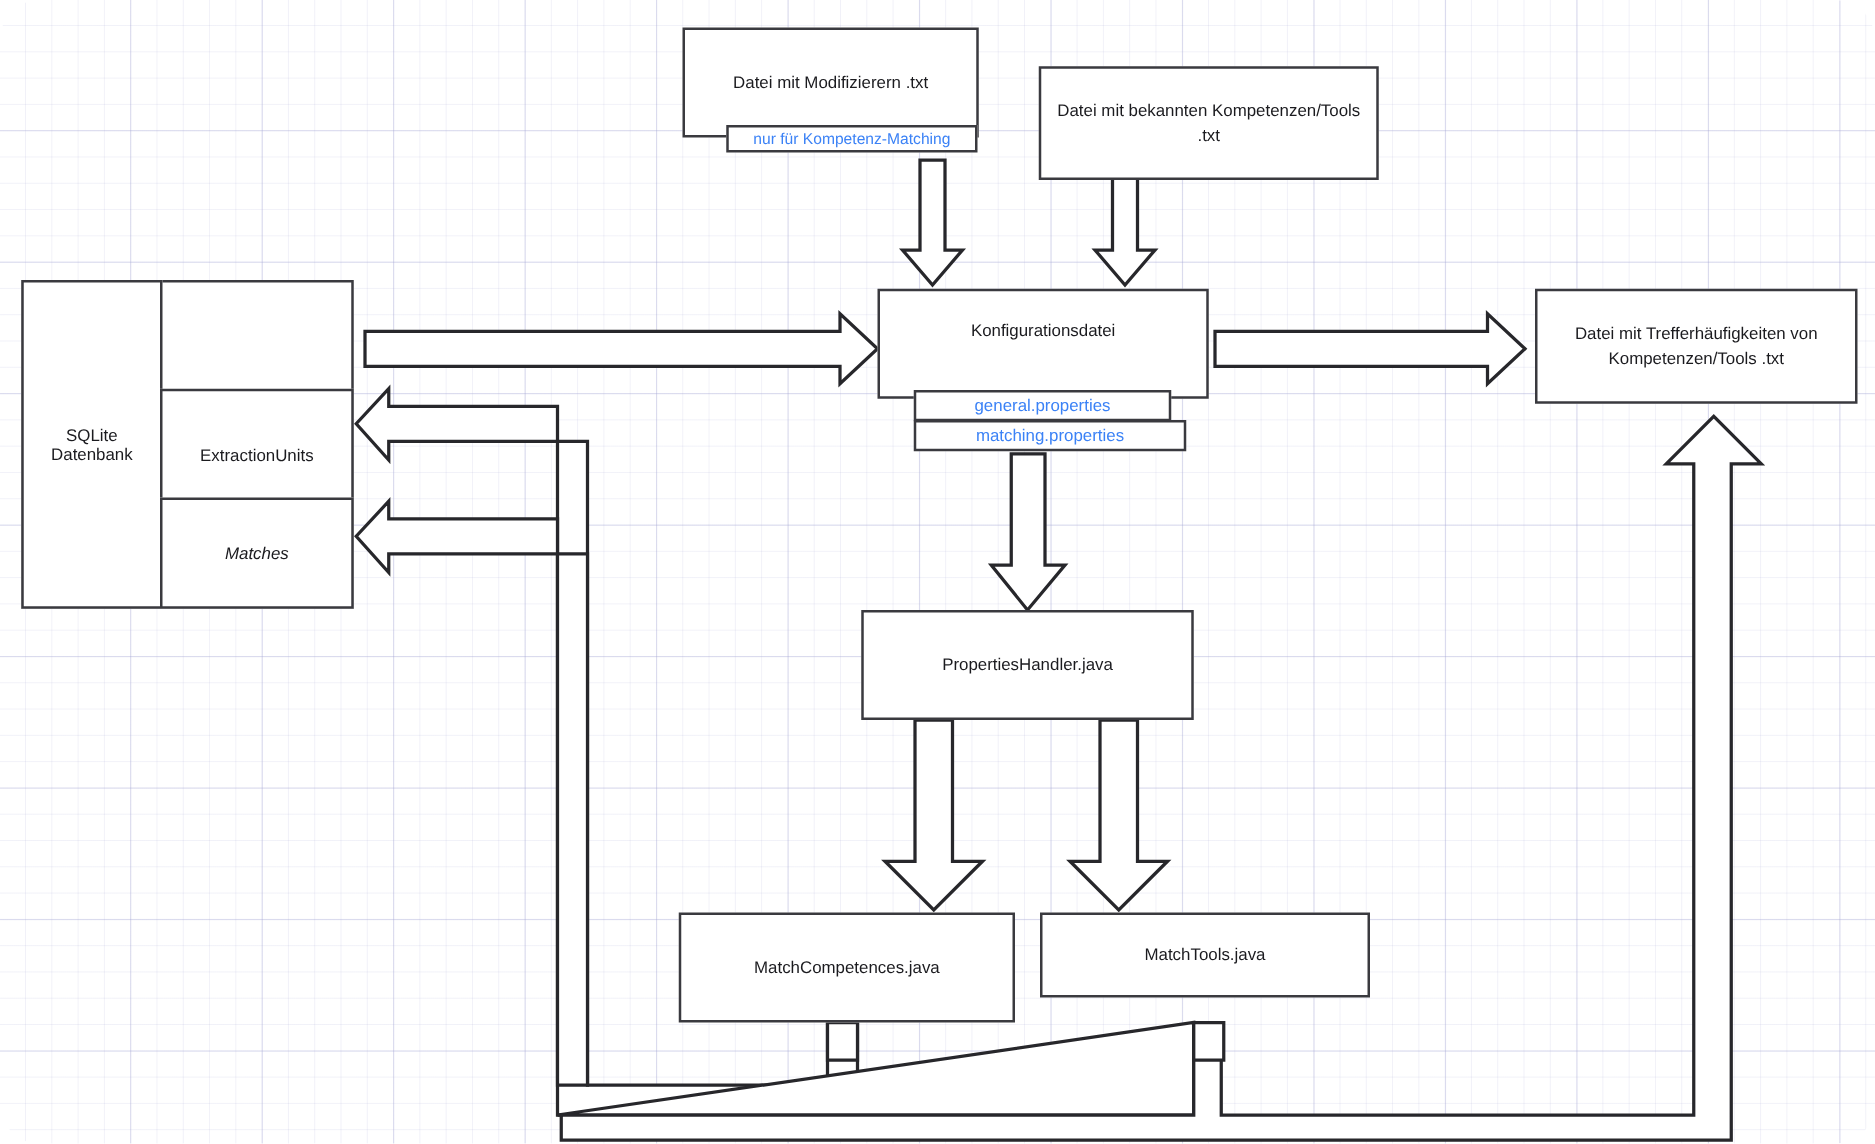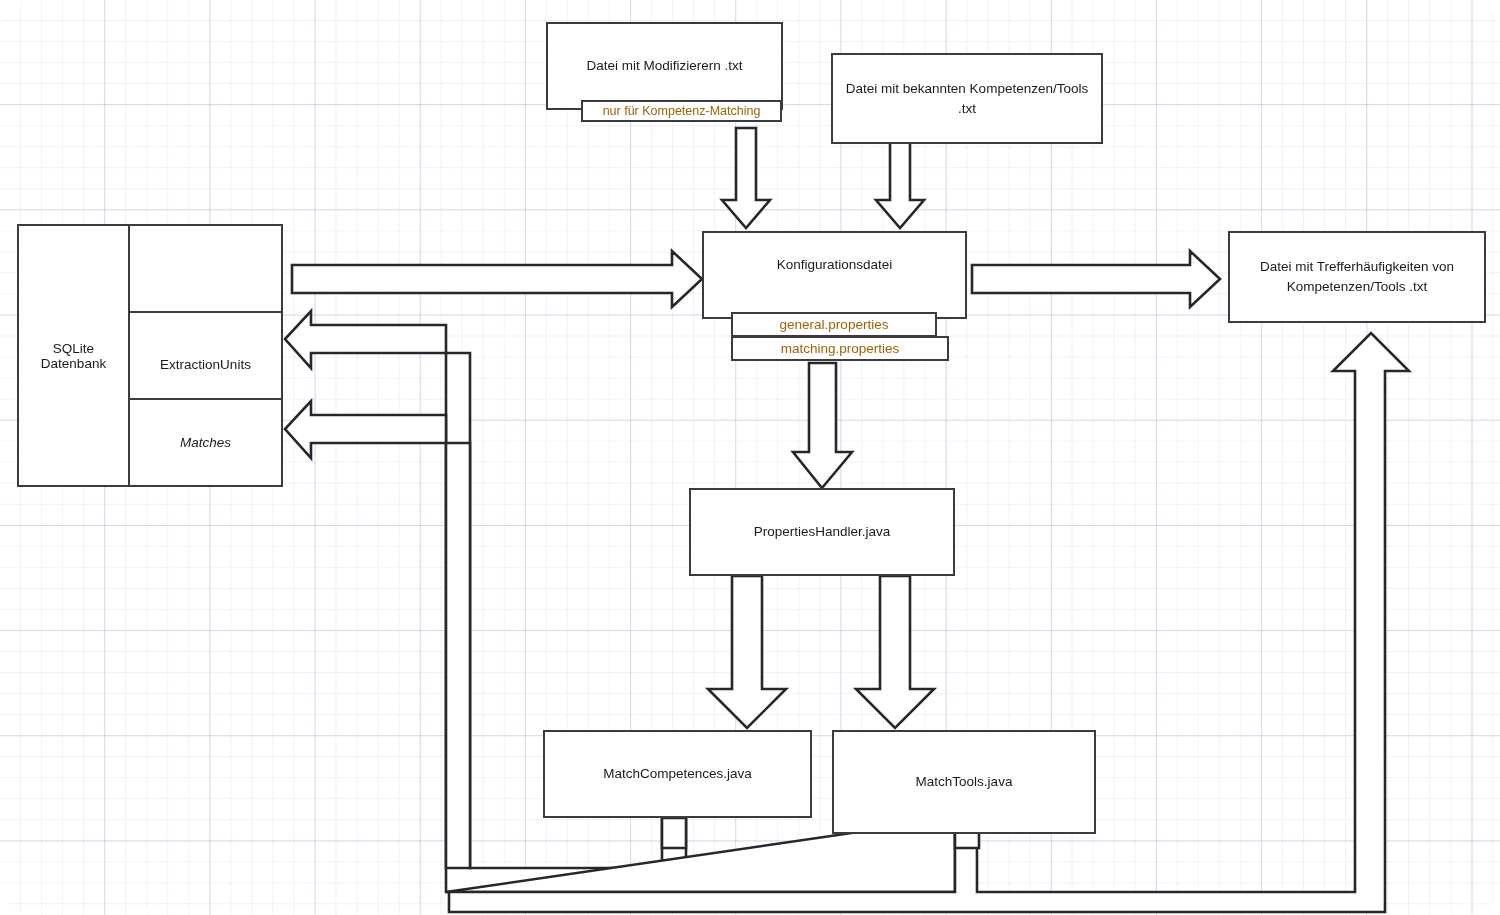--- a/index.html
+++ b/index.html
@@ -54,21 +54,21 @@
   .node .lbl { display: block; width: 100%; }
   .subcell {
     position: absolute;
     box-sizing: border-box;
     background: #ffffff;
     border: 2.5px solid #3a3a3f;
     display: flex;
     align-items: center;
     justify-content: center;
     text-align: right;
-    color: #a16207;
+    color: #3b82f6;
     font-size: 13.5px;
     z-index: 5;
   }
   .dbcell {
     position: absolute;
     box-sizing: border-box;
     background: #ffffff;
     border: 2.5px solid #3a3a3f;
     display: flex;
     align-items: center;
@@ -193,17 +193,17 @@
     <span>Matches</span>
   </div>
 
   <div class="node" style="left:689px; top:488px; width:266px; height:88px;">
     <span class="lbl">PropertiesHandler.java</span>
   </div>
 
   <div class="node" style="left:543px; top:730px; width:269px; height:88px;">
     <span class="lbl">MatchCompetences.java</span>
   </div>
-  <div class="node" style="left:832px; top:730px; width:264px; height:104px;">
+  <div class="node" style="left:832px; top:730px; width:264px; height:68px;">
     <span class="lbl">MatchTools.java</span>
   </div>
 
 </div>
 
 </body></html>

